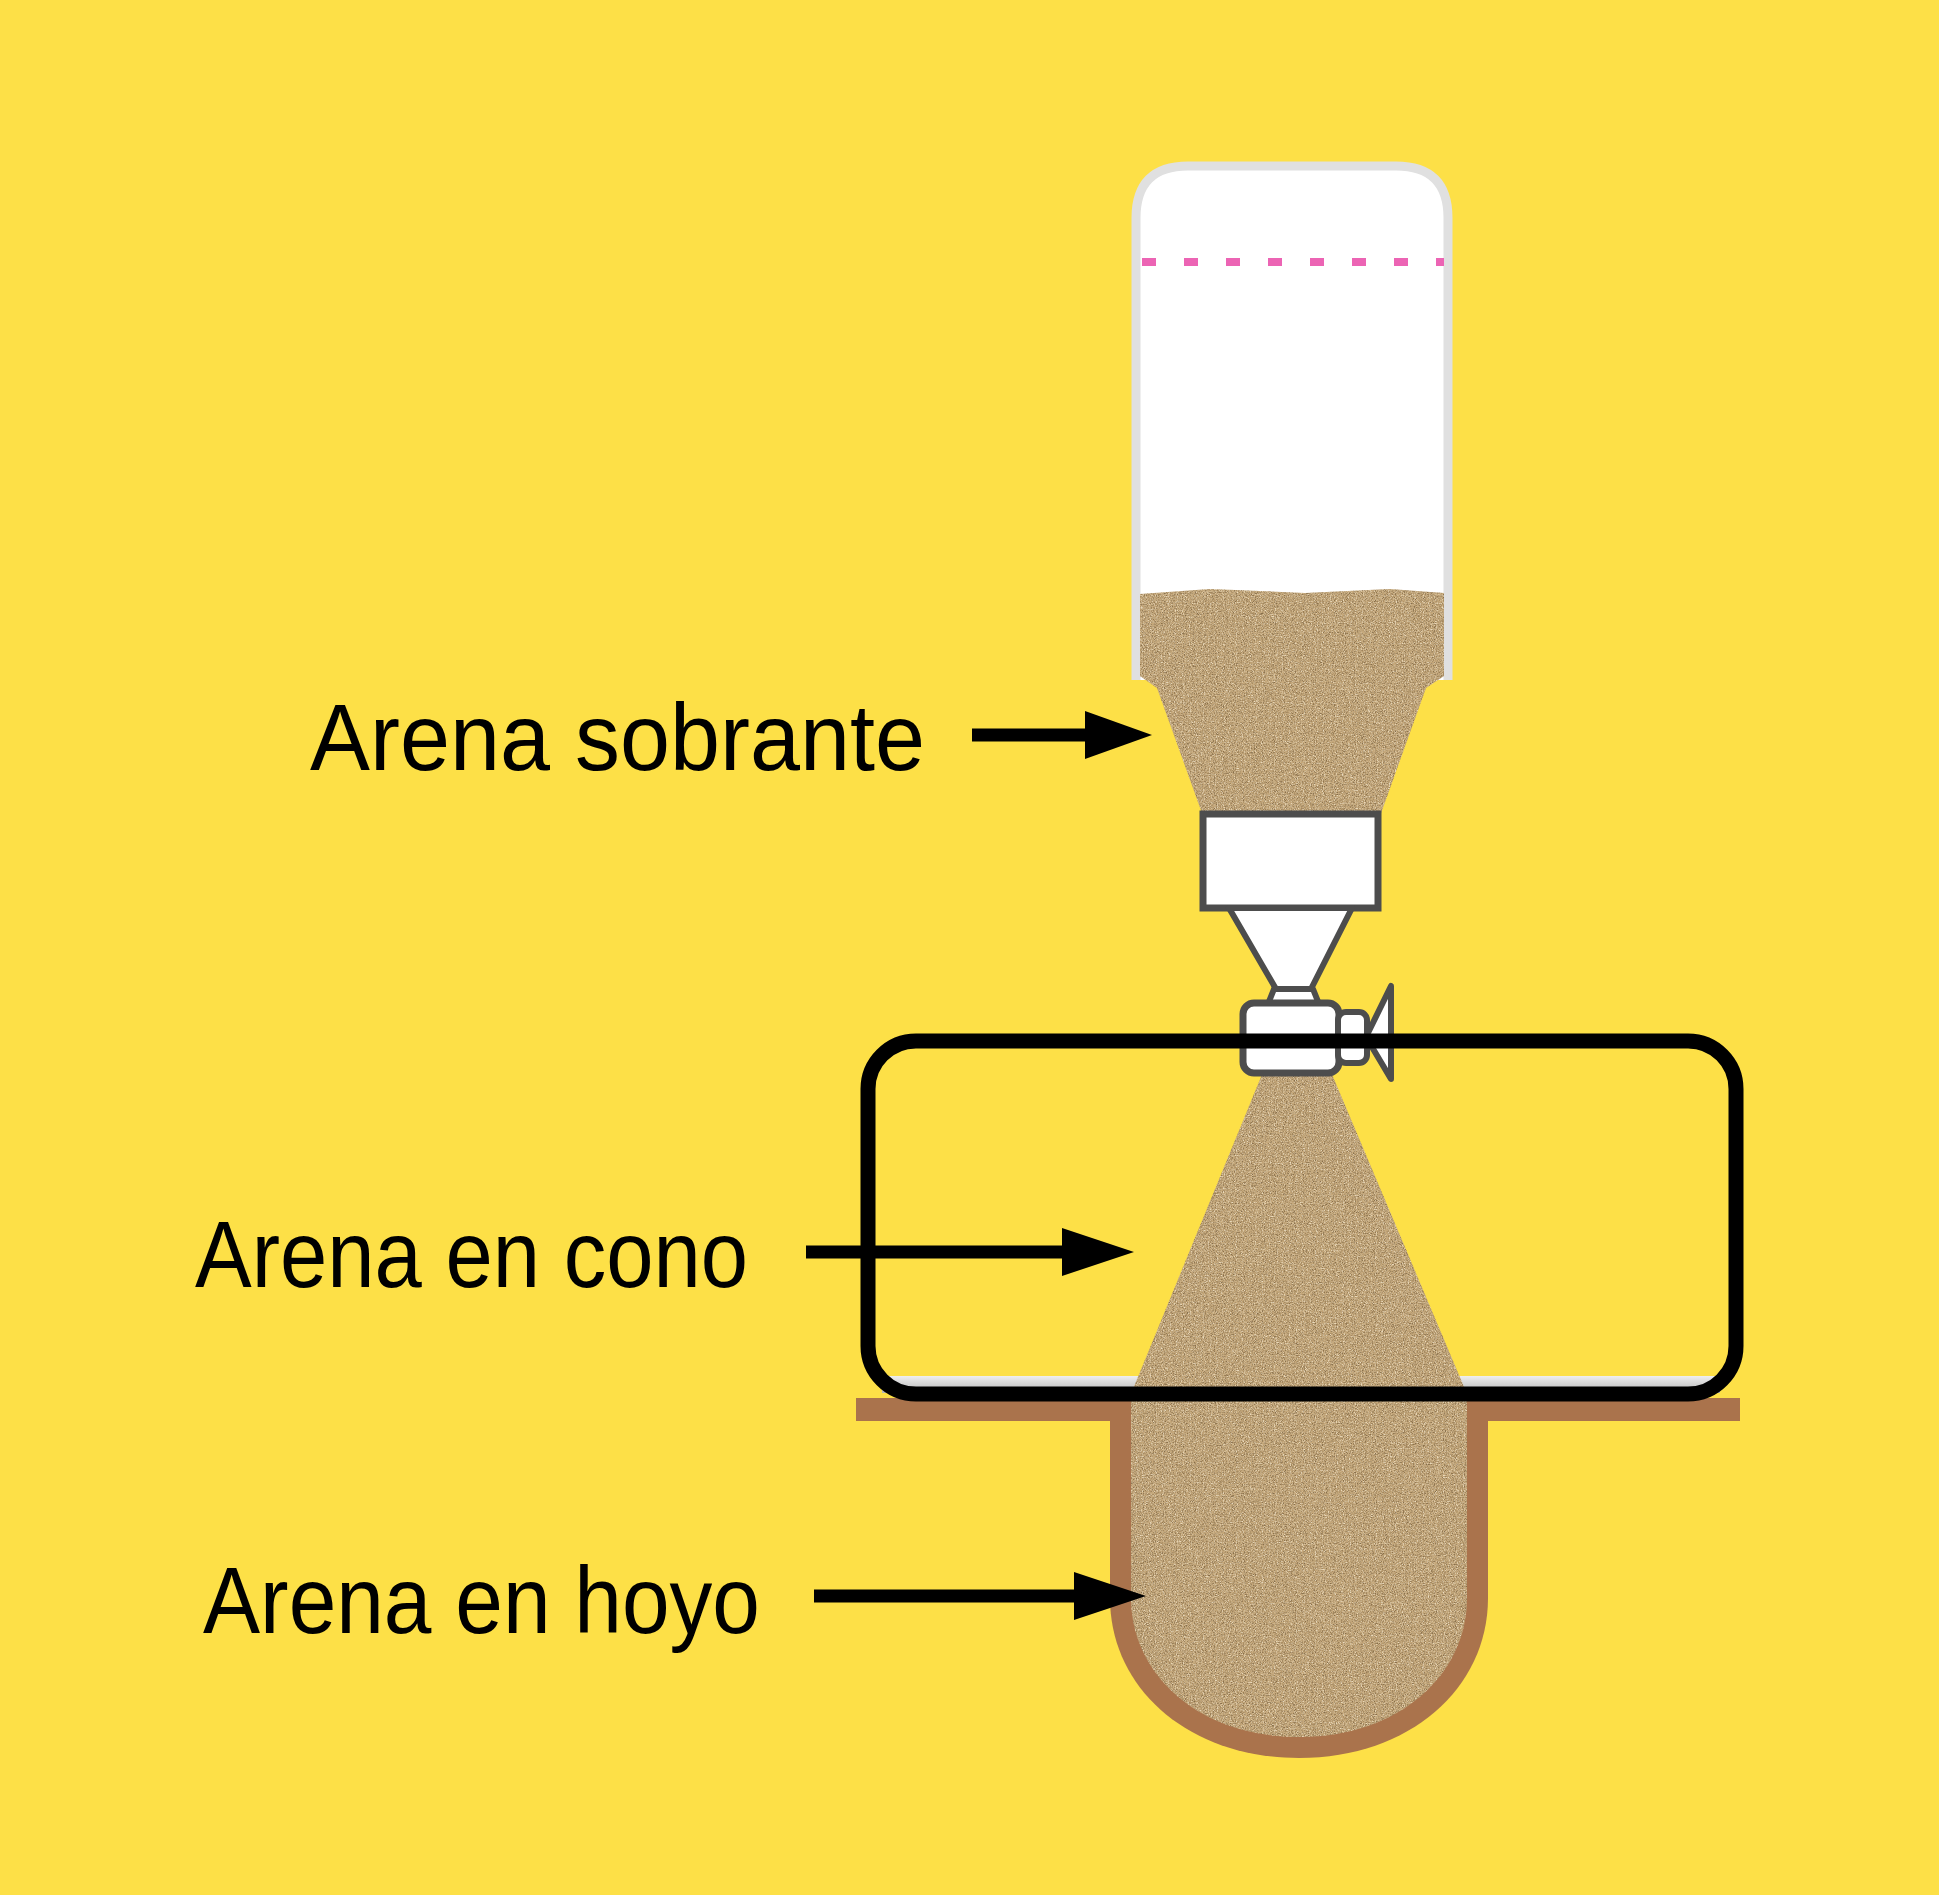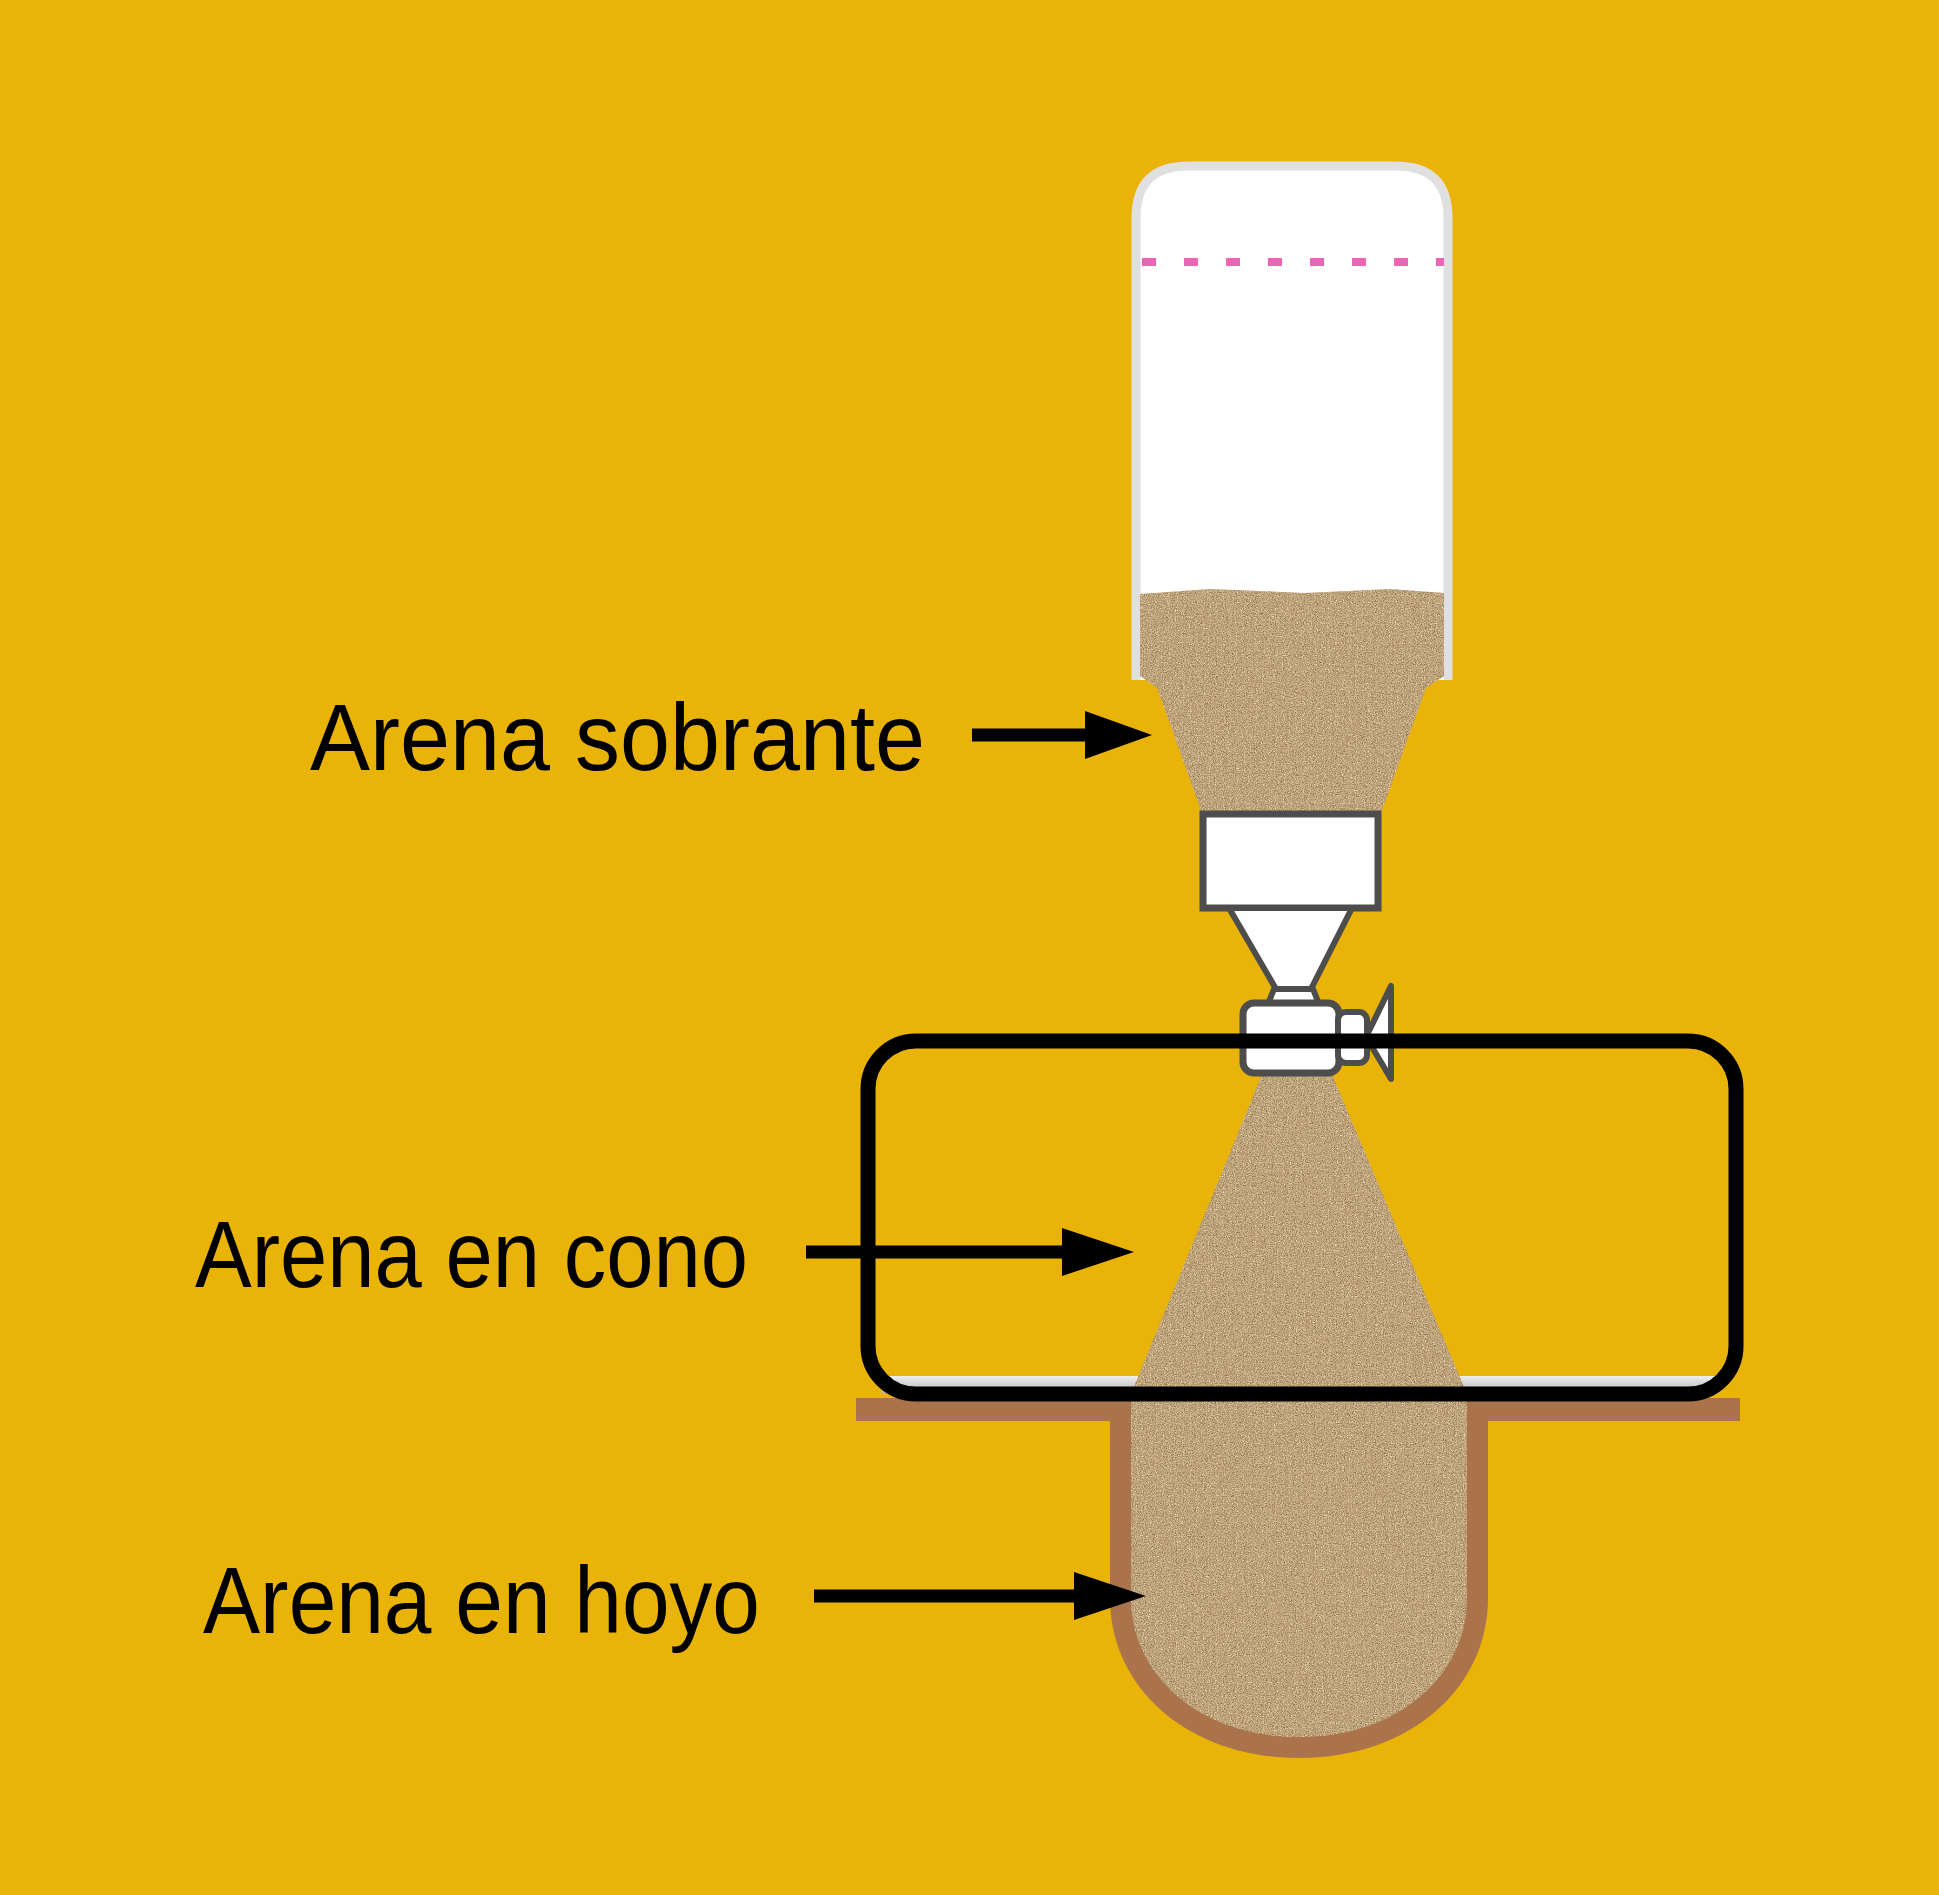--- a/index.html
+++ b/index.html
@@ -5,21 +5,21 @@
   html, body {
     margin: 0;
     padding: 0;
     background: #ffffff;
     font-family: "Liberation Sans", sans-serif;
   }
   .stage {
     position: relative;
     width: 1939px;
     height: 1895px;
-    background: #eab308;
+    background: #fde047;
     overflow: hidden;
   }
   svg { display: block; }
   text.lbl {
     font-family: "Liberation Sans", sans-serif;
     font-size: 95px;
   }
 </style>
 </head>
 <body>

